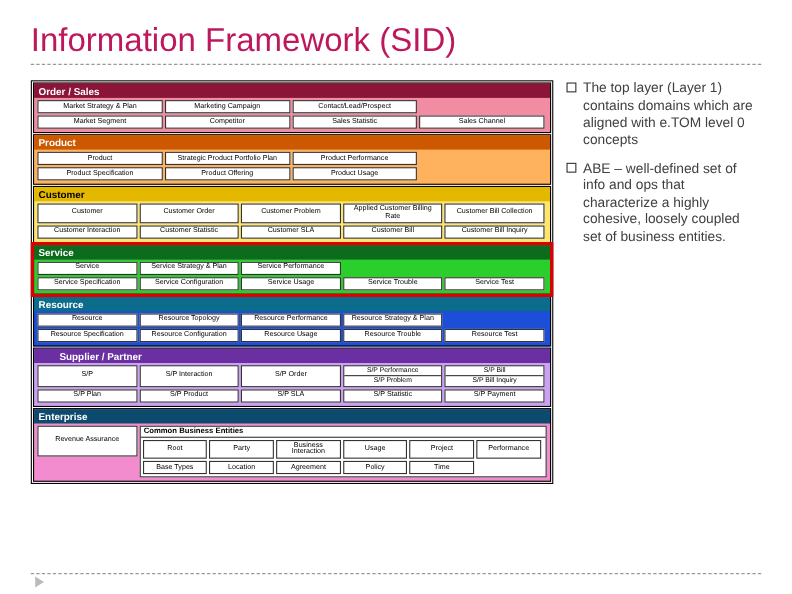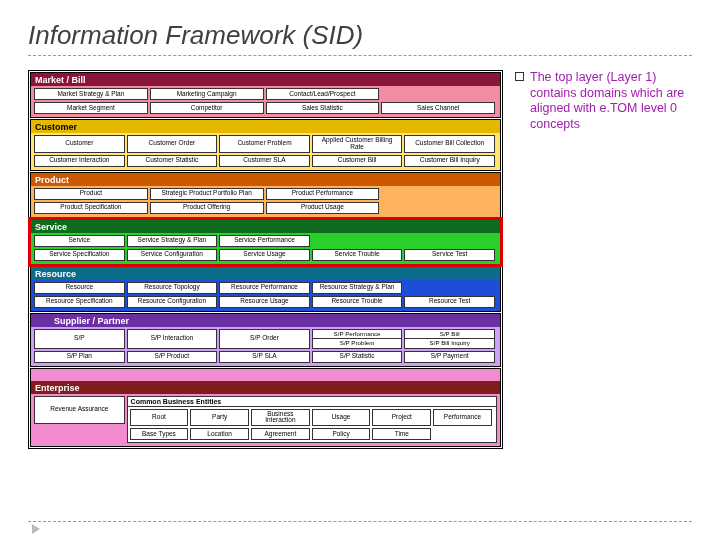--- a/index.html
+++ b/index.html
@@ -5,25 +5,24 @@
   * { box-sizing: border-box; margin: 0; padding: 0; }
   body {
     font-family: Arial, sans-serif;
     background: #fff;
     width: 720px;
     height: 540px;
     padding: 20px 28px;
     position: relative;
   }
   .title {
-    font-size: 26px;
+    font-size: 30px;
     font-weight: 400;
-    color: #404040;
+    color: #be185d;
     margin-bottom: 4px;
-    font-style: italic;
   }
   .title-underline {
     border-bottom: 1px dashed #999;
     margin-bottom: 14px;
   }
   .main {
     display: flex;
     gap: 12px;
   }
   .diagram {
@@ -41,21 +40,21 @@
     color: #fff;
     padding: 2px 4px;
     height: 13px;
   }
   .domain.market .domain-header { background: #8a1538; }
   .domain.product .domain-header { background: #cc5800; }
   .domain.customer .domain-header { background: #e5b800; color: #000; }
   .domain.service  .domain-header { background: #0c6b1c; }
   .domain.resource .domain-header { background: #0b6c8c; }
   .domain.supplier .domain-header { background: #6a2fa0; padding-left: 23px; }
-  .domain.enterprise .domain-header { background: #7f1d1d; margin-top: 12px; }
+  .domain.enterprise .domain-header { background: #0c4a6e; }
 
   .domain.market   { background: #f28ca3; }
   .domain.product  { background: #ffb25e; }
   .domain.customer { background: #ffe56b; }
   .domain.service  { background: #2bcf2b; }
   .domain.resource { background: #1d4ed8; }
   .domain.supplier { background: #cda0f5; }
   .domain.enterprise { background: #f28ccf; }
 
   .abe-grid {
@@ -117,21 +116,21 @@
 
   .service-highlight {
     outline: 3px solid #d00;
     outline-offset: -1px;
   }
 
   .notes {
     flex: 1;
     font-size: 12.5px;
     line-height: 1.25;
-    color: #a21caf;
+    color: #404040;
   }
   .note-item {
     display: flex;
     gap: 6px;
     margin-bottom: 10px;
   }
   .note-box {
     width: 9px;
     height: 9px;
     border: 1px solid #333;
@@ -161,60 +160,60 @@
 </head>
 <body>
 
 <div class="title">Information Framework (SID)</div>
 <div class="title-underline"></div>
 
 <div class="main">
   <div class="diagram">
 
     <div class="domain market">
-      <div class="domain-header">Market / Bill</div>
+      <div class="domain-header">Order / Sales</div>
       <div class="abe-grid">
           <div class="abe w4">Market Strategy &amp; Plan</div>
           <div class="abe w4">Marketing Campaign</div>
           <div class="abe w4">Contact/Lead/Prospect</div>
           <div class="abe w4" style="visibility: hidden;"></div>
           <div class="abe w4">Market Segment</div>
           <div class="abe w4">Competitor</div>
           <div class="abe w4">Sales Statistic</div>
           <div class="abe w4">Sales Channel</div>
+        </div>
+    </div>
+
+    <div class="domain product">
+      <div class="domain-header">Product</div>
+      <div class="abe-grid">
+          <div class="abe w4">Product</div>
+          <div class="abe w4">Strategic Product Portfolio Plan</div>
+          <div class="abe w4">Product Performance</div>
+          <div class="abe w4" style="visibility: hidden;"></div>
+          <div class="abe w4">Product Specification</div>
+          <div class="abe w4">Product Offering</div>
+          <div class="abe w4">Product Usage</div>
+          <div class="abe w4" style="visibility: hidden;"></div>
         </div>
     </div>
 
     <div class="domain customer">
       <div class="domain-header">Customer</div>
       <div class="abe-grid">
           <div class="abe w5">Customer</div>
           <div class="abe w5">Customer Order</div>
           <div class="abe w5">Customer Problem</div>
           <div class="abe w5">Applied Customer Billing Rate</div>
           <div class="abe w5">Customer Bill Collection</div>
           <div class="abe w5">Customer Interaction</div>
           <div class="abe w5">Customer Statistic</div>
           <div class="abe w5">Customer SLA</div>
           <div class="abe w5">Customer Bill</div>
           <div class="abe w5">Customer Bill Inquiry</div>
-        </div>
-    </div>
-
-    <div class="domain product">
-      <div class="domain-header">Product</div>
-      <div class="abe-grid">
-          <div class="abe w4">Product</div>
-          <div class="abe w4">Strategic Product Portfolio Plan</div>
-          <div class="abe w4">Product Performance</div>
-          <div class="abe w4" style="visibility: hidden;"></div>
-          <div class="abe w4">Product Specification</div>
-          <div class="abe w4">Product Offering</div>
-          <div class="abe w4">Product Usage</div>
-          <div class="abe w4" style="visibility: hidden;"></div>
         </div>
     </div>
 
     <div class="domain service service-highlight">
       <div class="domain-header">Service</div>
       <div class="abe-grid">
           <div class="abe w5">Service</div>
           <div class="abe w5">Service Strategy &amp; Plan</div>
           <div class="abe w5">Service Performance</div>
           <div class="abe w5" style="visibility: hidden;"></div>
@@ -291,17 +290,21 @@
       </div>
     </div>
 
   </div>
 
   <div class="notes">
     <div class="note-item">
       <div class="note-box"></div>
       <div class="note-text">The top layer (Layer 1) contains domains which are aligned with e.TOM level 0 concepts</div>
     </div>
+    <div class="note-item">
+      <div class="note-box"></div>
+      <div class="note-text">ABE – well-defined set of info and ops that characterize a highly cohesive, loosely coupled set of business entities.</div>
+    </div>
   </div>
 </div>
 
 <div class="footer-dash"></div>
 <div class="footer-arrow"></div>
 
 </body></html>

